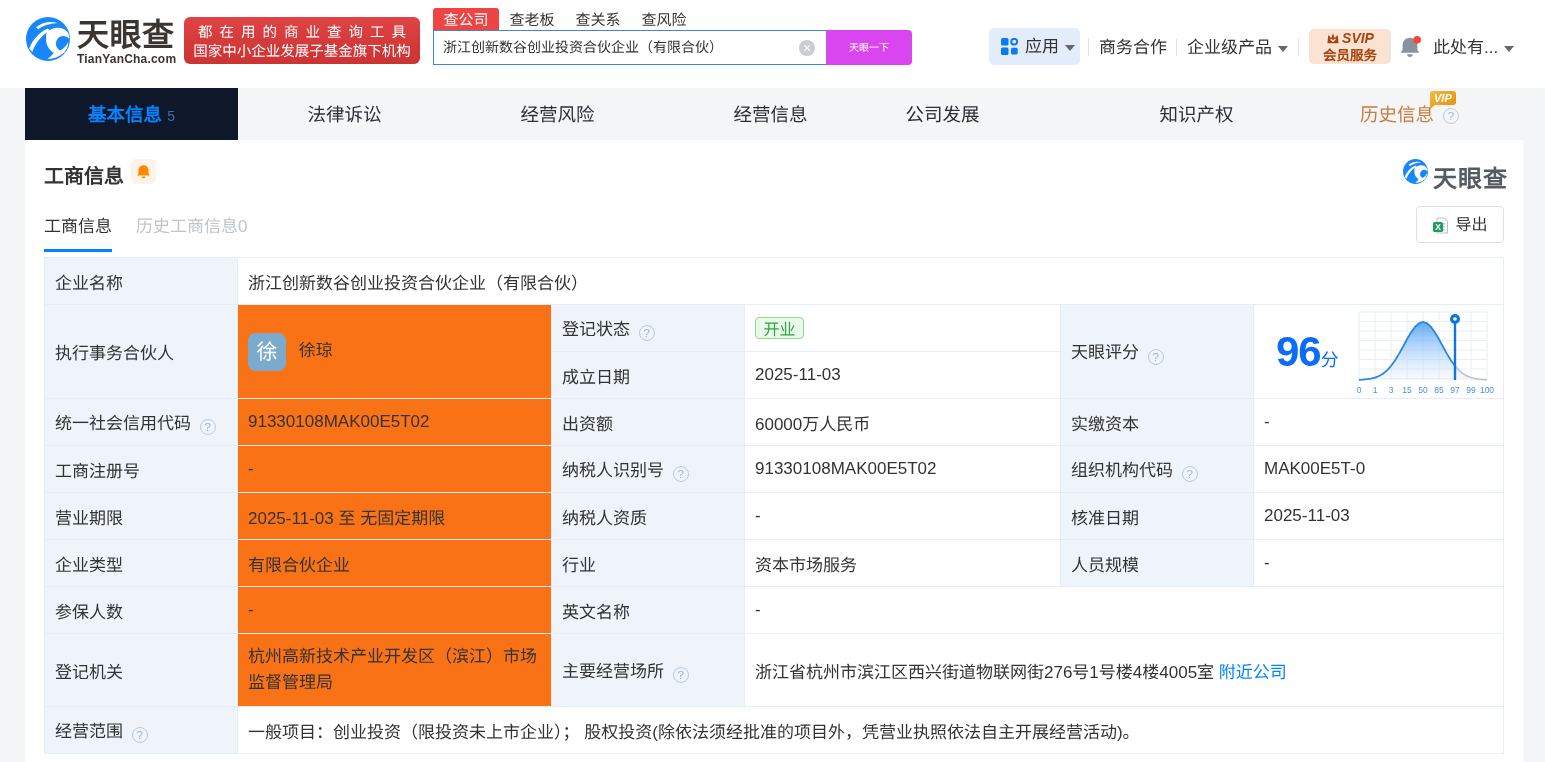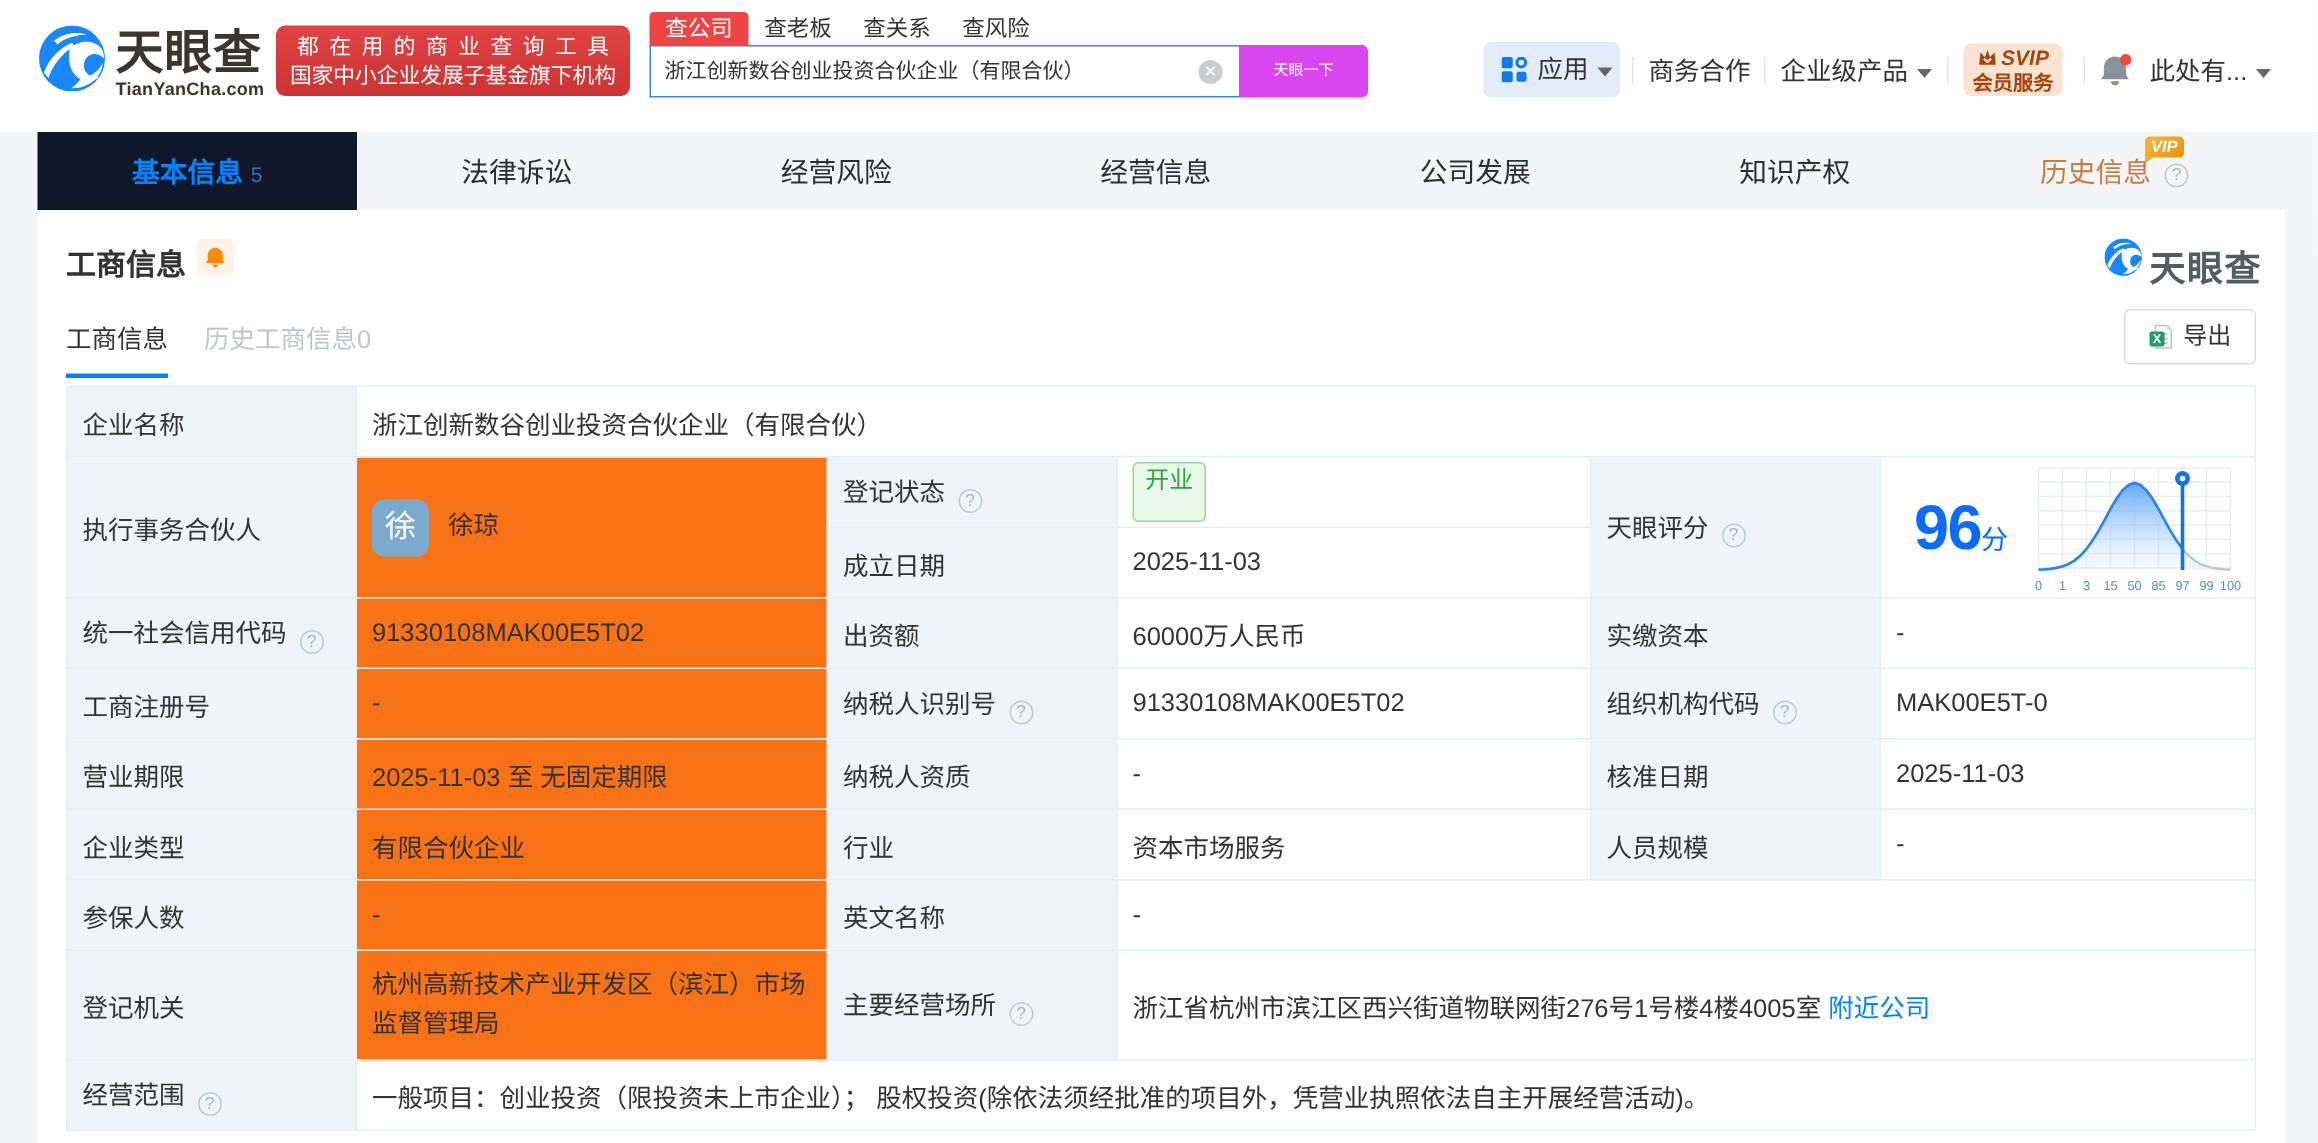--- a/index.html
+++ b/index.html
@@ -18,21 +18,21 @@
 .stabs { position:absolute; left:433px; top:8px; height:23px; font-size:15px; }
 .stab { display:inline-block; padding:0 10.5px; height:23px; line-height:23px; color:#333; }
 .stab.act { background:#ef4444; color:#fff; border-radius:3px 3px 0 0; }
 .sbox { position:absolute; left:433px; top:30px; width:479px; height:35px; }
 .sinput { position:absolute; left:0; top:0; width:393px; height:35px; background:#fff; border:1px solid #3d87d8; border-right:none; font-size:14px; color:#333; line-height:33px; padding-left:9px; }
 .sclear { position:absolute; right:97px; top:10px; width:16px; height:16px; background:#c9ccd1; border-radius:50%; color:#fff; font-size:11px; line-height:16px; text-align:center; }
 .sbtn { position:absolute; right:0; top:0; width:86px; height:35px; background:#d946ef; color:#fff; font-size:10px; text-align:center; line-height:35px; border-radius:0 4px 4px 0; }
 .appchip { position:absolute; left:989px; top:28px; width:91px; height:37px; background:#e2ecfa; border-radius:5px; font-size:17px; color:#333; line-height:37px; padding-left:12px; }
 .navtxt { position:absolute; top:31px; height:33px; line-height:33px; font-size:17px; color:#333; }
 .navdiv { position:absolute; top:38px; width:1px; height:18px; background:#e3e3e3; }
-.svip { position:absolute; left:1309px; top:29px; width:66px; height:35px; background:#fbe3d4; border-radius:5px; text-align:center; font-size:13.5px; color:#a8440d; font-weight:bold; line-height:17px; padding-top:1px;}
+.svip { position:absolute; left:1309px; top:29px; width:82px; height:35px; background:#fbe3d4; border-radius:5px; text-align:center; font-size:13.5px; color:#a8440d; font-weight:bold; line-height:17px; padding-top:1px;}
 .bell-n { position:absolute; left:1399px; top:36px; width:22px; height:24px; }
 .caret { display:inline-block; width:0; height:0; border-left:5px solid transparent; border-right:5px solid transparent; border-top:6px solid #666; vertical-align:middle; margin-left:6px; }
 
 .navbar { position:absolute; left:0; top:88px; width:1545px; height:52px; background:#f4f5f6; }
 .nav-tab { position:absolute; top:0; height:52px; line-height:54px; text-align:center; font-size:18.5px; color:#2b2f36; }
 .nav-tab.act { background:#0f172a; color:#0084ff; font-weight:bold; }
 
 .card { position:absolute; left:25px; top:140px; width:1498px; height:622px; background:#fff; }
 .sec-title { position:absolute; left:19px; top:20px; font-size:20px; font-weight:bold; color:#333; }
 .bellchip { position:absolute; left:106px; top:19px; width:25px; height:25px; background:#fdf3e8; border-radius:5px; }
@@ -43,21 +43,21 @@
 .exportbtn { position:absolute; right:19px; top:66px; width:88px; height:37px; border:1px solid #dcdfe3; border-radius:4px; background:#fff; font-size:16px; color:#333; text-align:center; line-height:35px; }
 
 table.info { position:absolute; left:19px; top:117px; border-collapse:collapse; table-layout:fixed; width:1459px; }
 table.info td { border:1px solid #e4eef6; font-size:17px; color:#333; padding:0 10px; vertical-align:middle; }
 td.lbl { background:#eef4fa; width:193px; }
 td.v1 { width:314px; background:#f97316; }
 td.v2 { width:316px; background:#fff; }
 td.v3 { width:250px; background:#fff; }
 tr.r { height:47px; }
 .q { display:inline-block; width:16px; height:16px; border:1px solid #b9cbd9; border-radius:50%; color:#a0b5ca; font-size:11.5px; line-height:15px; text-align:center; vertical-align:-2.5px; margin-left:4px; background:transparent;}
-.tag-green { display:inline-block; width:49px; height:40px; background:#e9f9e9; border:1px solid #8edb8e; border-radius:4px; color:#2da641; font-size:16px; text-align:center; line-height:24px; }
+.tag-green { display:inline-block; width:49px; height:22px; background:#e9f9e9; border:1px solid #8edb8e; border-radius:4px; color:#2da641; font-size:16px; text-align:center; line-height:24px; }
 .avatar { display:inline-block; width:38px; height:38px; background:#7aabcf; border-radius:8px; color:#fff; font-size:21px; text-align:center; line-height:38px; vertical-align:middle; }
 .link { color:#0084ff; }
 .score96 { font-size:42px; font-weight:bold; color:#0b6cf9; letter-spacing:-1px; }
 .scorecell { position:relative; }
 .scorechart { position:absolute; right:6px; top:5px; }
 .vipbadge { position:absolute; left:127px; top:3px; background:linear-gradient(135deg,#f5b942,#e8920c); color:#fff; font-size:11px; font-weight:bold; font-style:italic; line-height:14px; height:14px; padding:0 4px; border-radius:3px 3px 3px 0; }
 .vipbadge:after { content:""; position:absolute; left:0; bottom:-4px; width:0; height:0; border-left:5px solid #eda428; border-bottom:4px solid transparent; }
 </style>
 </head>
 <body>
@@ -117,21 +117,21 @@
         </g>
         <circle cx="13.2" cy="2.8" r="2.8" fill="#f5483b"></circle>
       </svg></div>
   <div class="navtxt" style="left:1433px;">此处有...<span class="caret"></span></div>
 </div>
 <div class="navbar">
   <div class="nav-tab act" style="left:25px; width:213px;">基本信息 <span style="font-size:14px;color:#3a6db0;font-weight:normal;">5</span></div>
   <div class="nav-tab" style="left:238px; width:213px;">法律诉讼</div>
   <div class="nav-tab" style="left:451px; width:213px;">经营风险</div>
   <div class="nav-tab" style="left:664px; width:213px;">经营信息</div>
-  <div class="nav-tab" style="left:877px; width:213px;">公司发展</div>
+  <div class="nav-tab" style="left:836px; width:213px;">公司发展</div>
   <div class="nav-tab" style="left:1090px; width:213px;">知识产权</div>
   <div class="nav-tab" style="left:1303px; width:213px; color:#c87c40; position:absolute;">历史信息 <span class="q" style="vertical-align:1px;">?</span><span class="vipbadge">VIP</span></div>
 </div>
 <div class="card">
   <div class="sec-title">工商信息</div>
   <div class="bellchip"><svg width="15" height="15" viewBox="0 0 16 16" style="margin:5px;">
         <g fill="#ff8a00">
           <use href="#bellshape"></use>
         </g>
       </svg></div>

